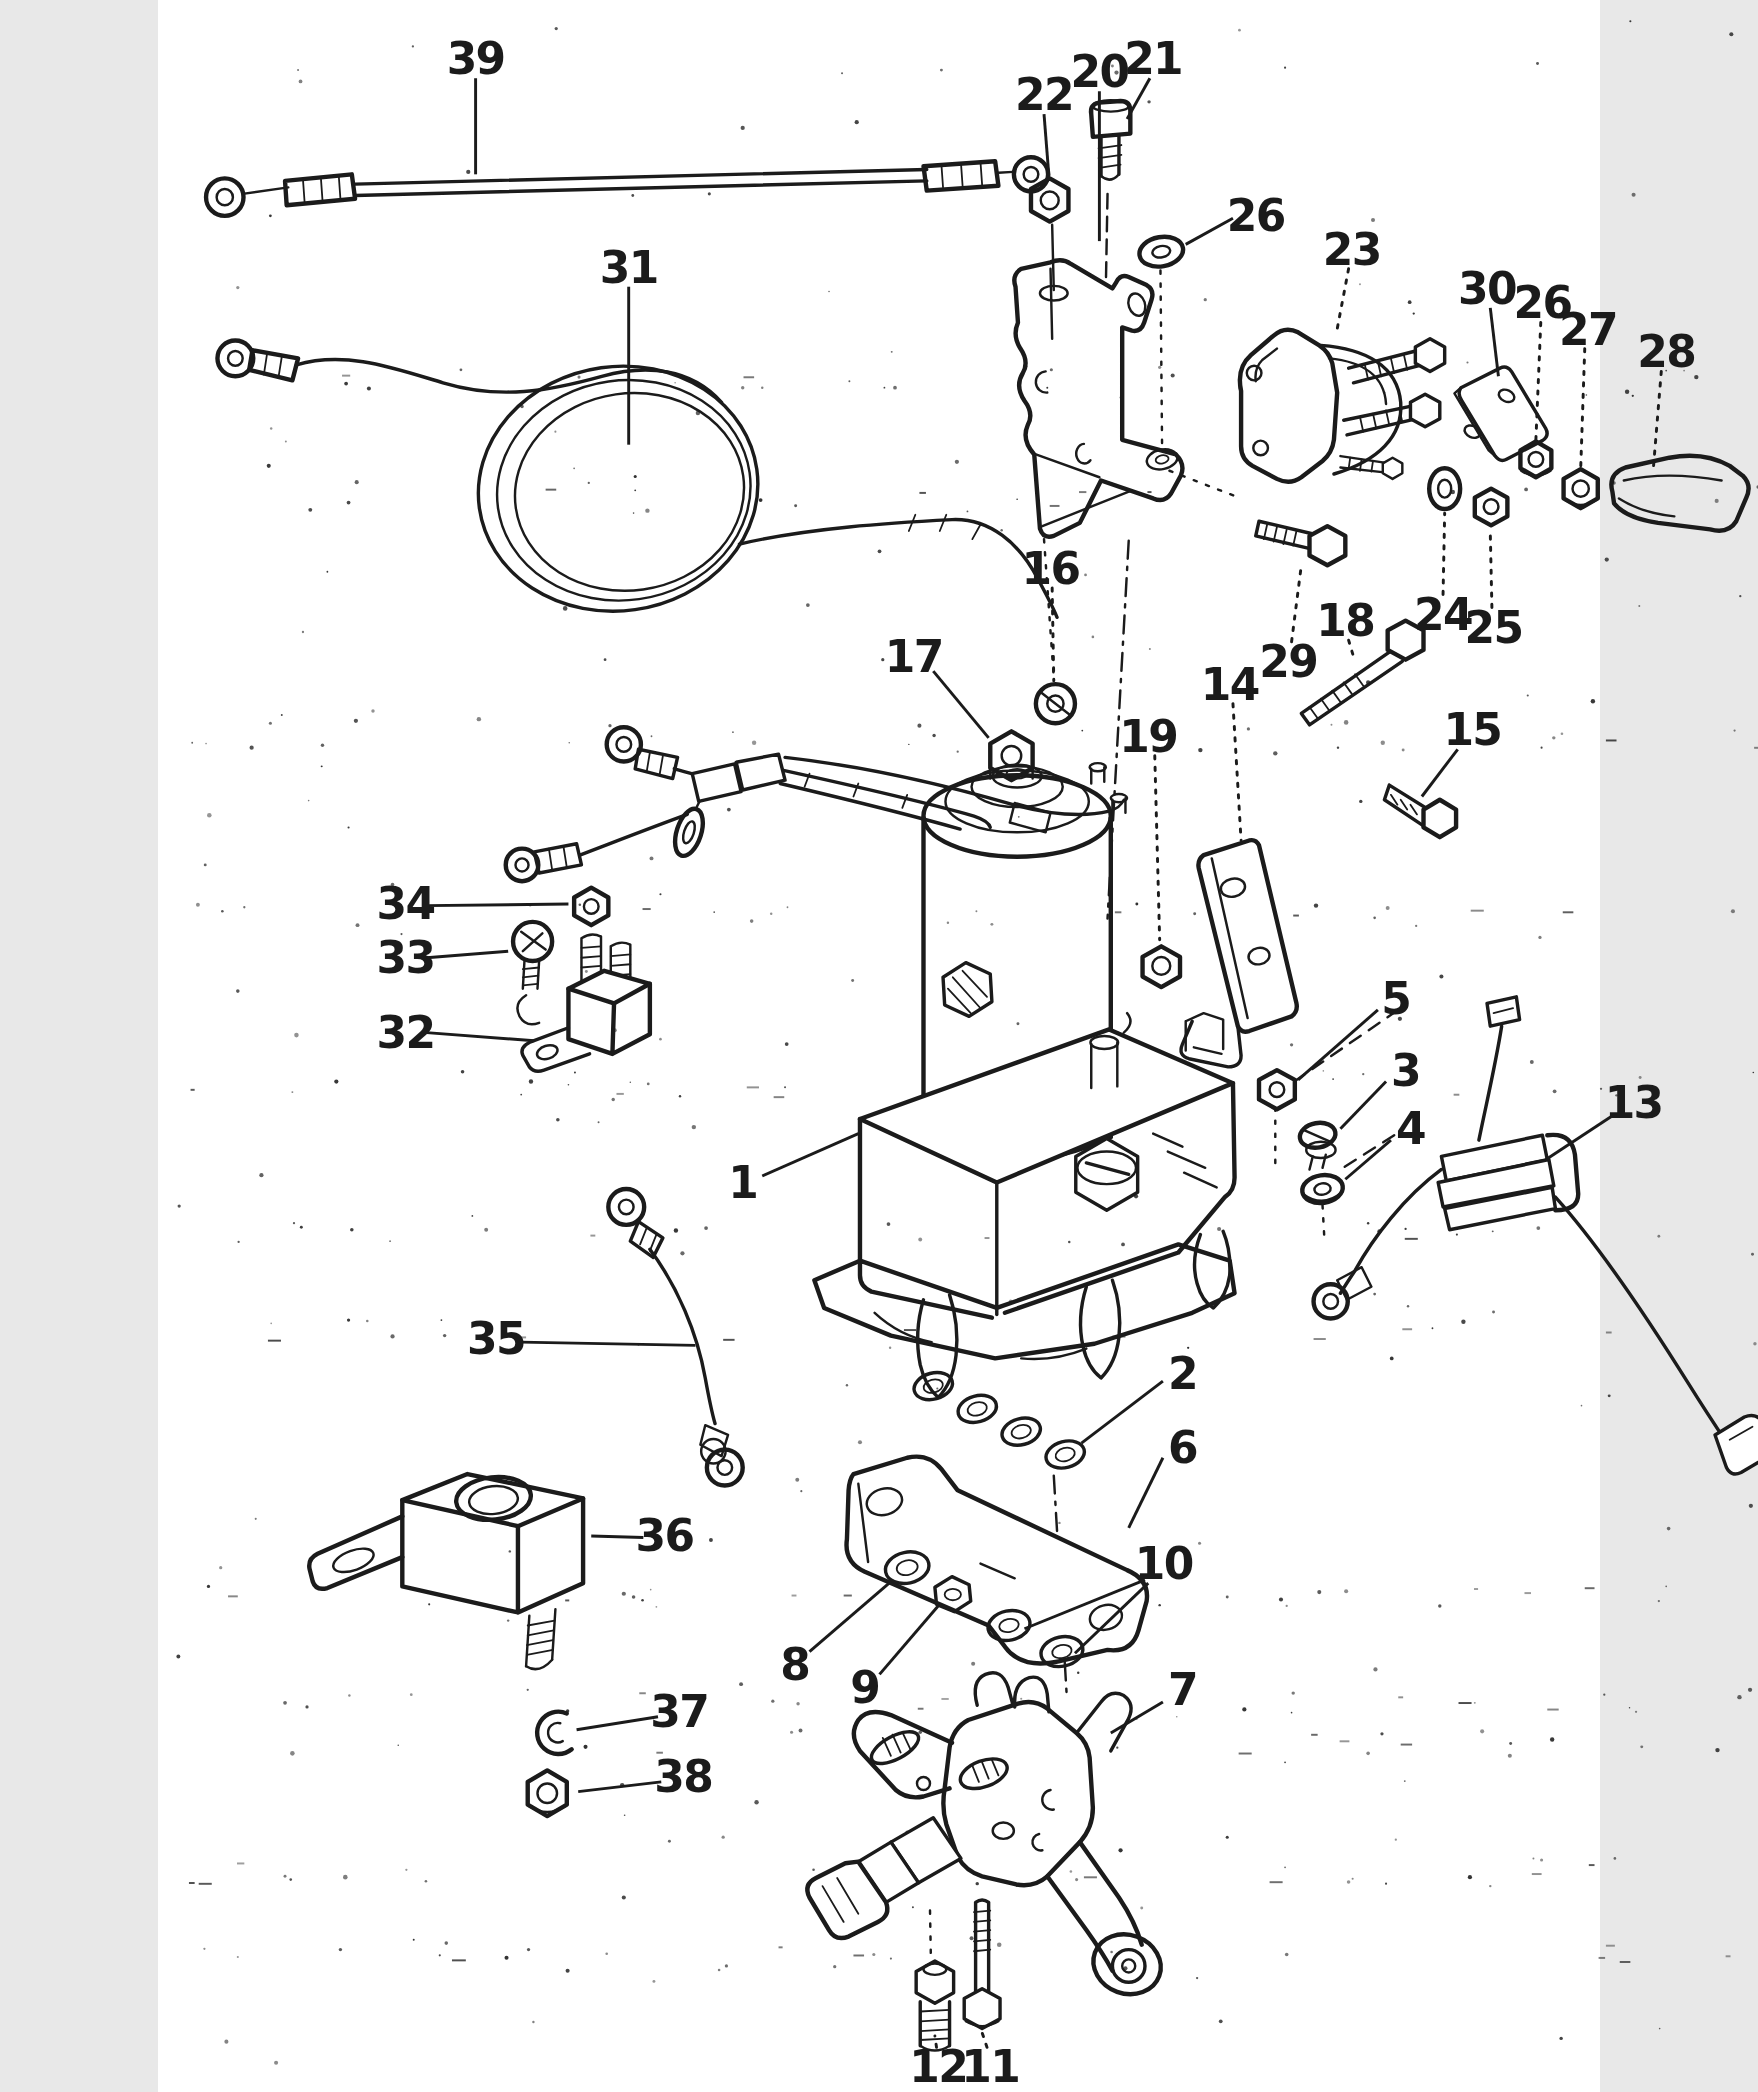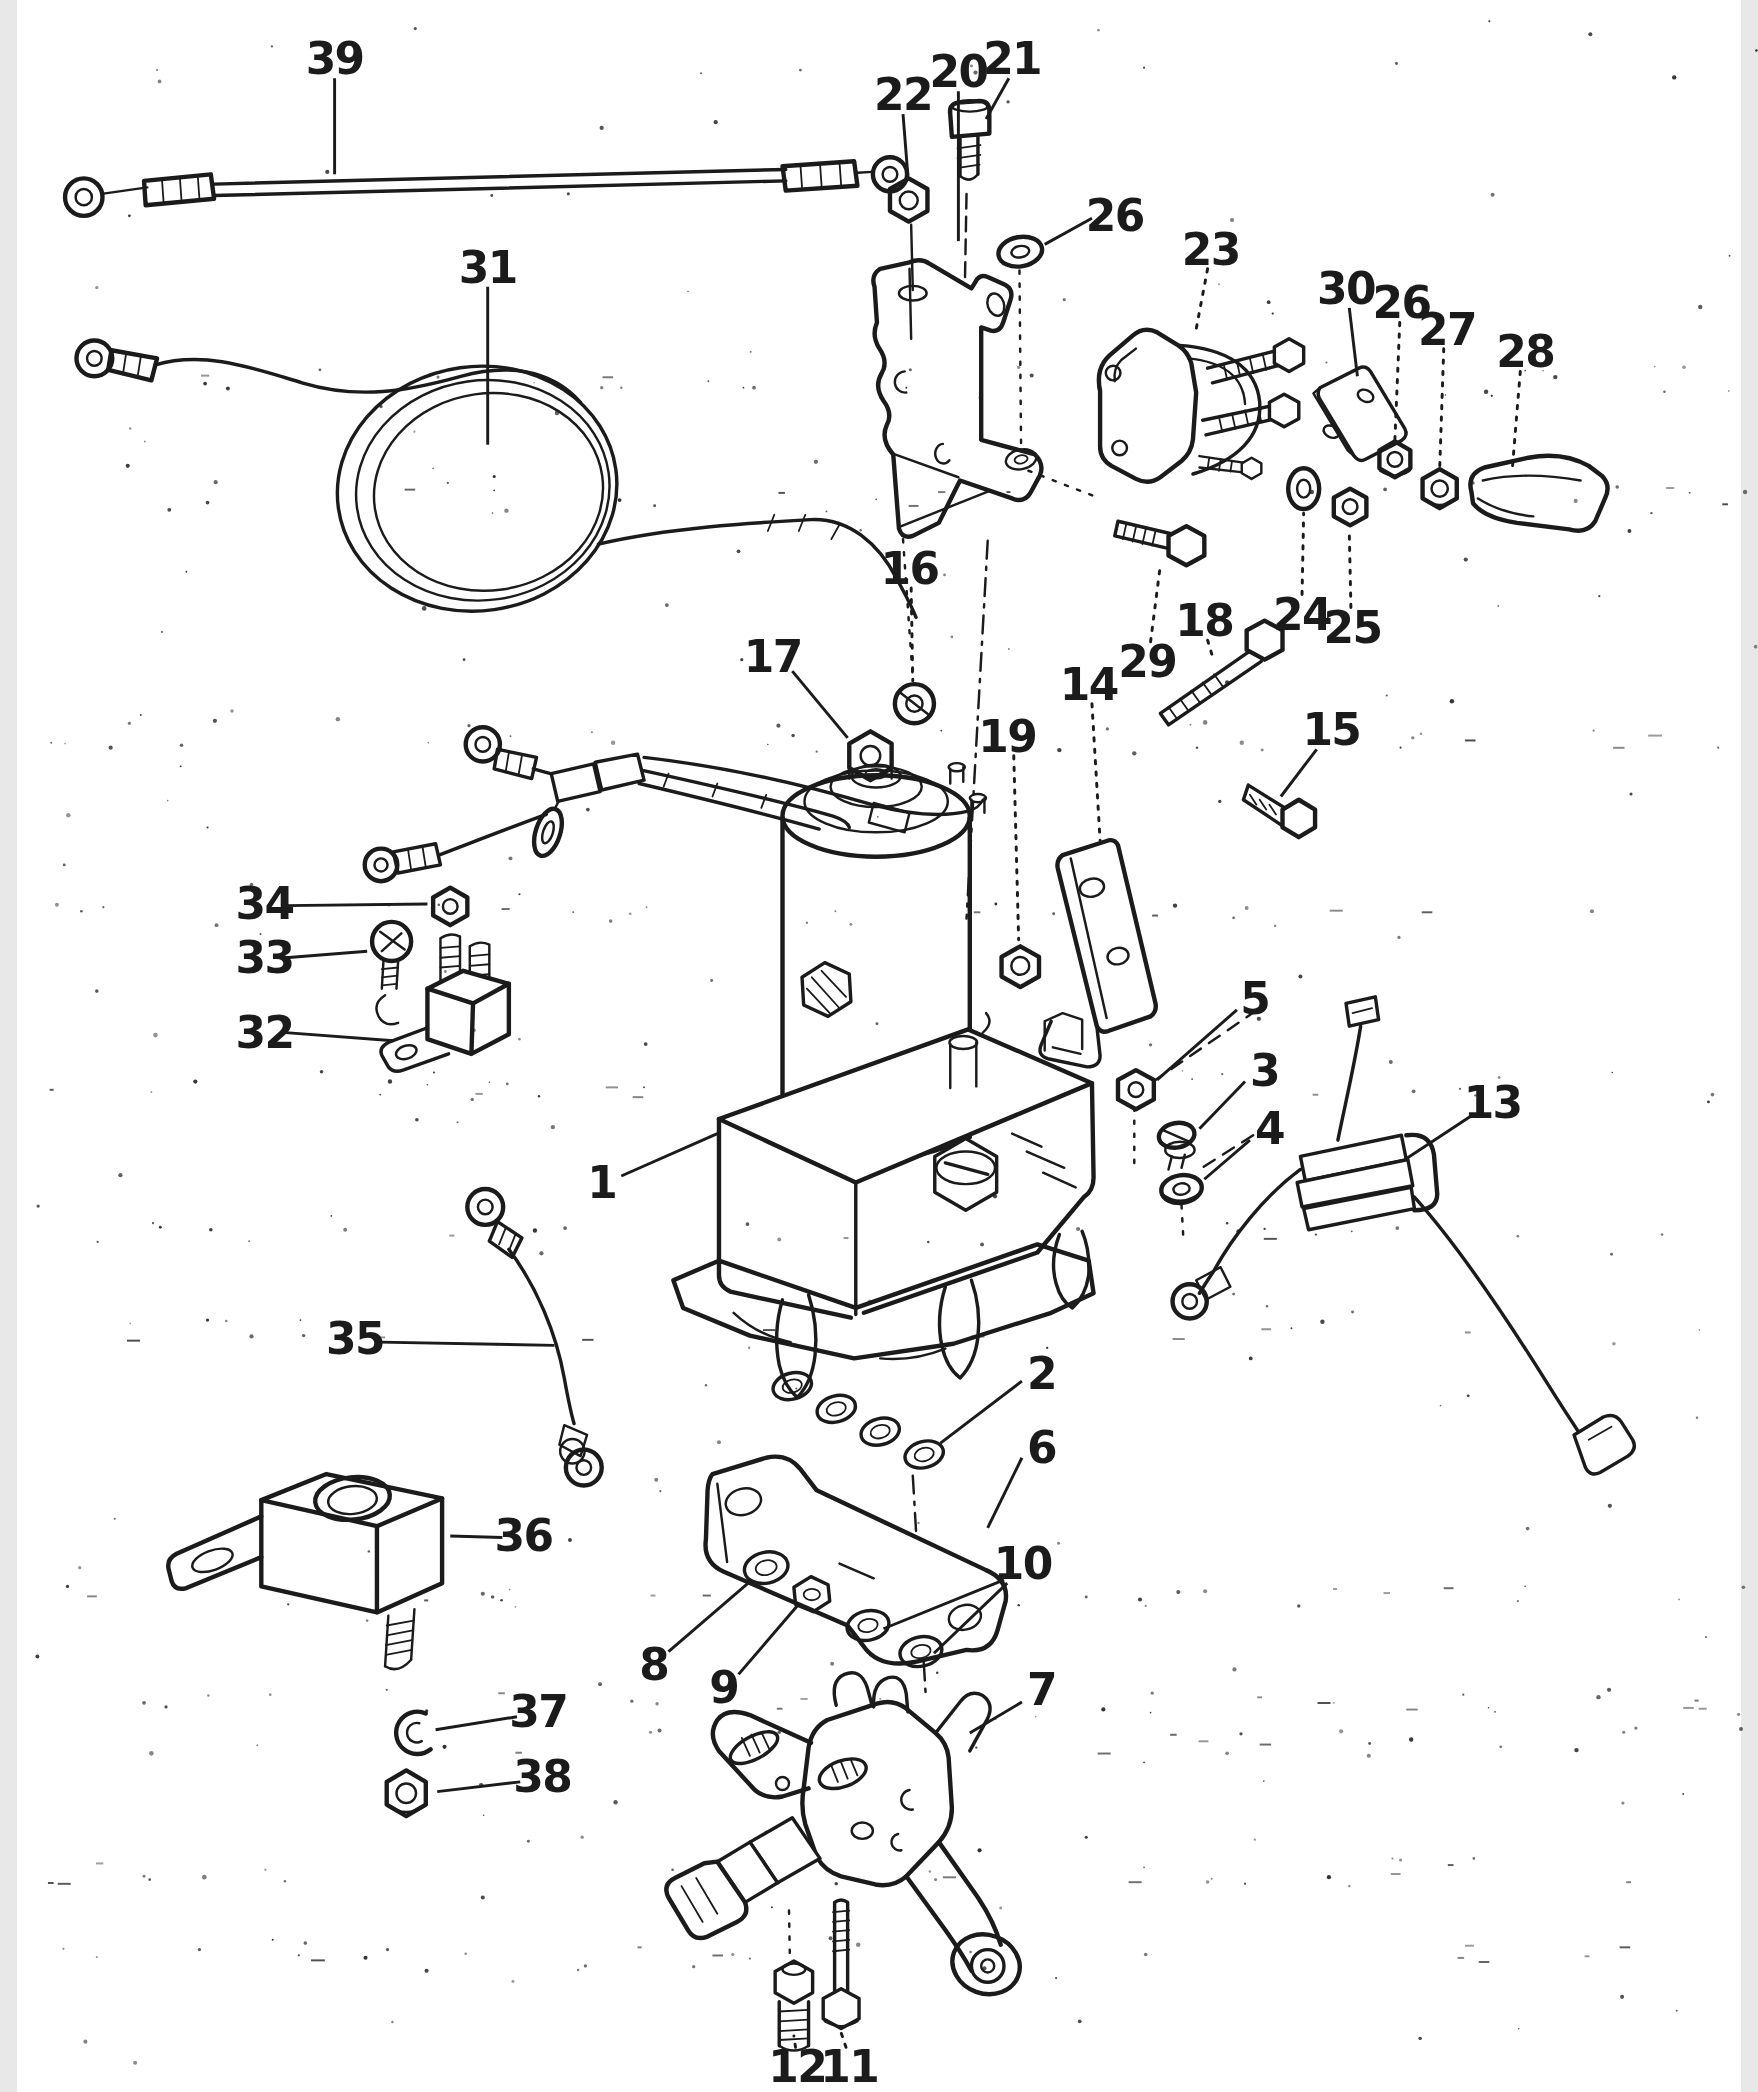--- a/index.html
+++ b/index.html
@@ -1,17 +1,17 @@
 <!DOCTYPE html>
 <html style="--ink: #1b1b1b; --paper: #ffffff;font-size:13px"><head>
 <meta charset="utf-8">
 <style>
   :root { --ink:#1b1b1b; --paper:#ffffff; }
   html,body { margin:0; padding:0; background:#e8e8e8; }
-  #page { width:1724px; height:2093px; background:var(--paper); position:relative; margin:0 auto; }
+  #page { width:1442px; height:2093px; background:var(--paper); position:relative; margin:0 auto; }
   svg { display:block; }
   .art * { fill:none; stroke:var(--ink); stroke-width:4.2; stroke-linecap:round; stroke-linejoin:round; }
   .art .w2 { stroke-width:2.2; }
   .art .w3 { stroke-width:3; }
   .art .w5 { stroke-width:5.4; }
   .art .paper { fill:var(--paper); }
   .callout-num { font:700 54px "DejaVu Sans", sans-serif; fill:var(--ink); stroke:none;
                  text-anchor:middle; dominant-baseline:central; letter-spacing:-2px; }
   .leader { stroke:var(--ink); stroke-width:3.6; fill:none; }
   .leader.dotted { stroke-dasharray:4 10; stroke-linecap:round; }

